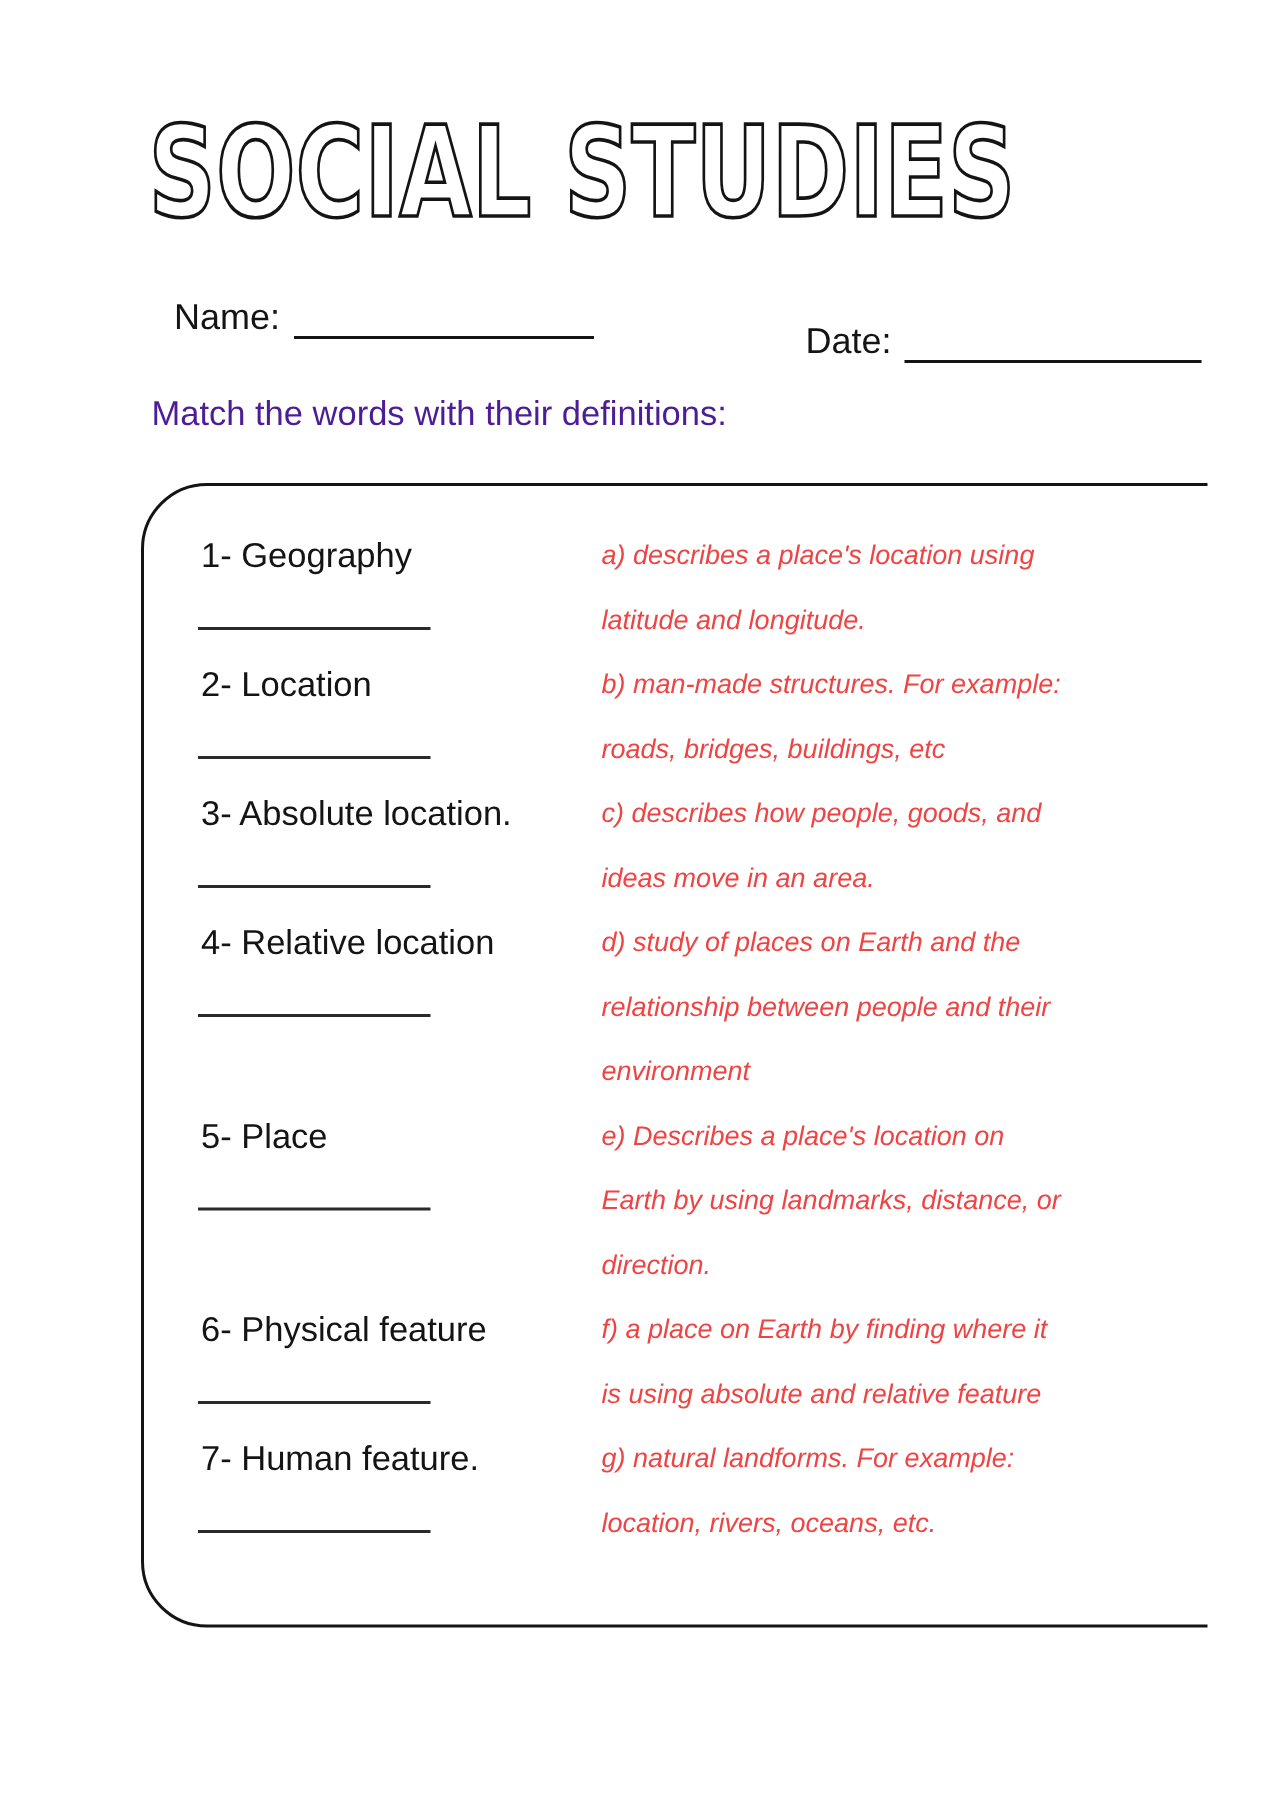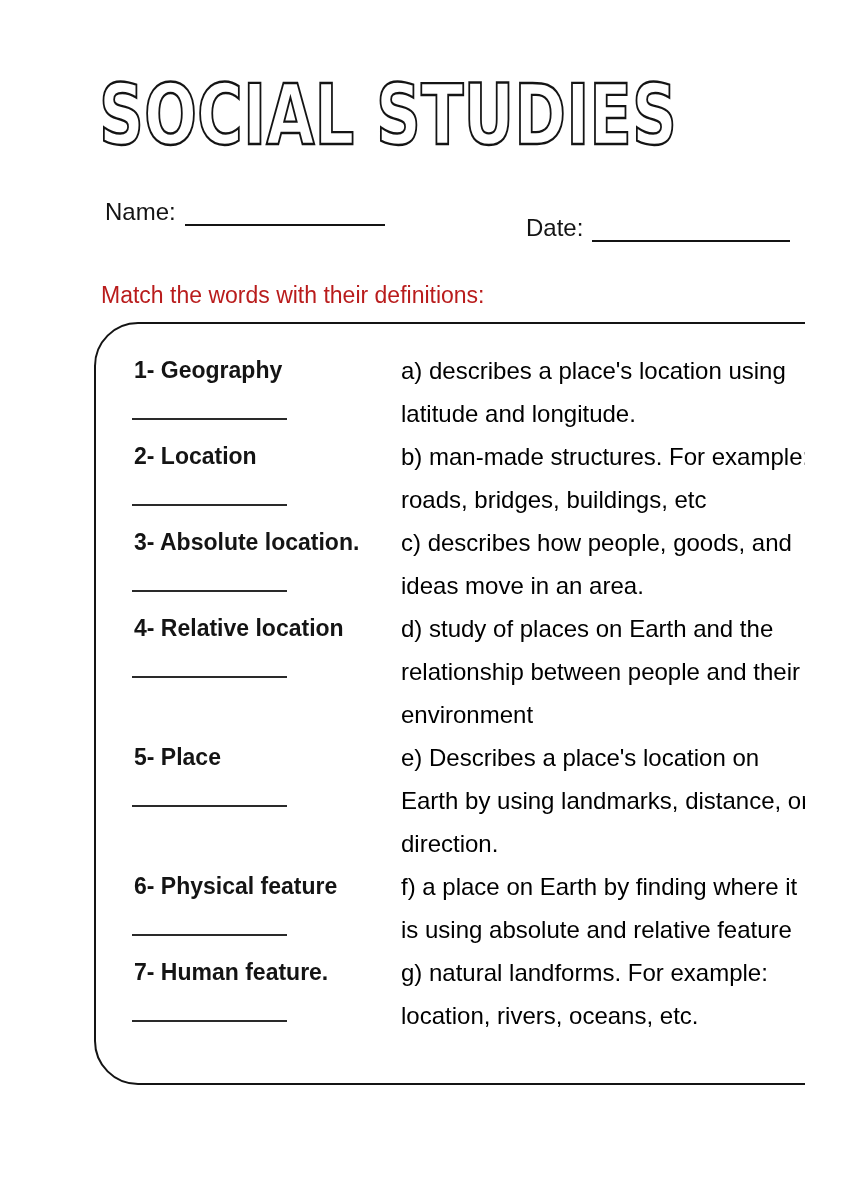--- a/index.html
+++ b/index.html
@@ -22,72 +22,72 @@
     height: 92px;
   }
   .title-wrap svg { display: block; }
   .title-text {
     font-family: "DejaVu Sans", sans-serif;
     font-weight: 800;
     fill: #ffffff;
     stroke: #141414;
     stroke-width: 2.4px;
   }
-  .fields-row { position: absolute; top: 198px; left: 4px; width: 100%; height: 40px; }
+  .fields-row { position: absolute; top: 198px; left: 15px; width: 100%; height: 40px; }
   .field { position: absolute; display: flex; align-items: flex-end; }
   .field-name { left: 57px; }
   .field-date { left: 478px; margin-top: 16px; }
   .field-label { font-size: 24px; line-height: 28px; color: #141414; }
   .write-line {
     display: inline-block;
     border-bottom: 2px solid #141414;
     height: 26px;
     margin-left: 9px;
   }
   .name-line { width: 200px; }
   .date-line { width: 198px; }
   .instruction {
     position: absolute;
     left: 57px;
-    top: 280px;
+    top: 260px;
     font-size: 23px;
     line-height: 30px;
-    color: #b91c1c;
+    color: #4c1d95;
   }
   .match-box {
     position: absolute;
     left: 50px;
     top: 322px;
     width: 755px;
     height: 763px;
     border: 2.5px solid #141414;
     border-radius: 44px;
     padding: 25px 20px 0 38px;
   }
   .match-row { display: flex; }
   .match-left { width: 267px; flex: 0 0 267px; }
   .term {
     font-size: 23px;
     line-height: 43px;
     white-space: nowrap;
     color: #141414;
-    font-weight: bold;
   }
   .answer-line {
     width: 155px;
     height: 28px;
     border-bottom: 2px solid #2a2a2a;
     margin-left: -2px;
   }
   .definition {
     flex: 1;
-    font-size: 24px;
+    font-size: 18px;
     line-height: 43px;
     white-space: pre-line;
-    color: #000000;
+    color: #ef4444;
+    font-style: italic;
   }
 </style>
 </head>
 <body>
 
 <div class="page">
 
   <div class="title-wrap">
     <svg width="584" height="92" viewBox="0 0 584 92">
       <text x="0" y="72" font-size="84" class="title-text" textLength="578" lengthAdjust="spacingAndGlyphs">SOCIAL STUDIES</text>

